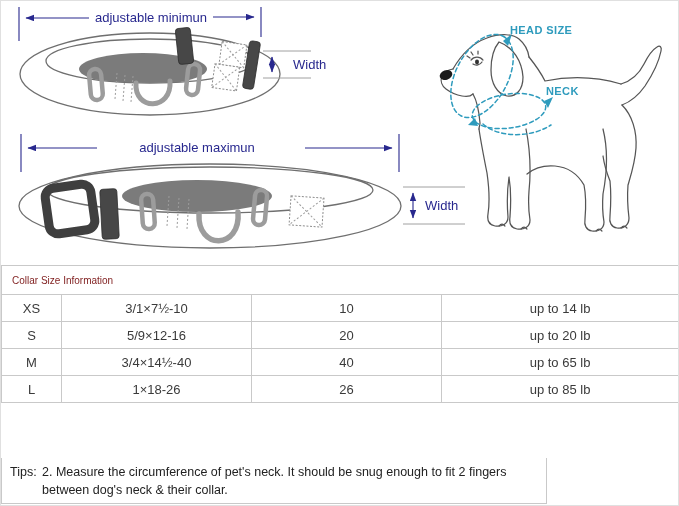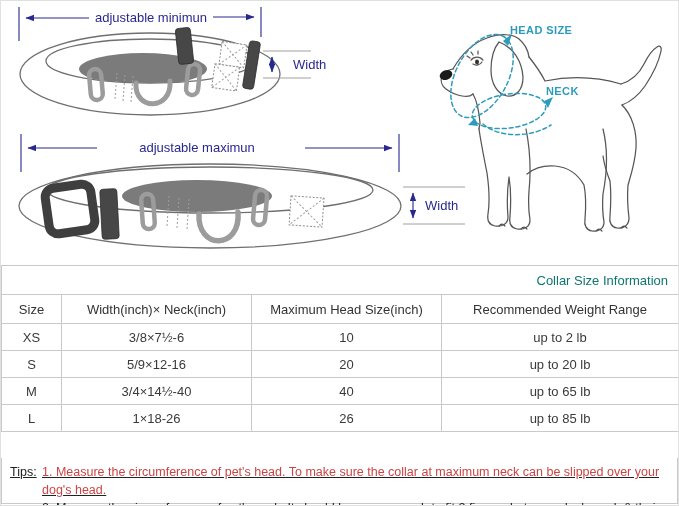--- a/index.html
+++ b/index.html
@@ -30,28 +30,28 @@
 
   
   table.size-table{
     position:absolute;left:0;top:264px;width:677px;border-collapse:collapse;
     table-layout:fixed;color:var(--text-dark,#3a3a3a);font-size:13px;
   }
   .size-table td,.size-table th{
     border:1px solid var(--border-gray,#c9c9c9);
     text-align:center;font-weight:normal;padding:0;height:26px;
   }
-  .size-table tr.title-row td{text-align:right;padding:6px 10px;height:16px;font-size:13px;color:#0f766e;}
+  .size-table tr.title-row td{text-align:left;padding:6px 10px;height:16px;font-size:10px;color:#7f1d1d;}
   .size-table tr.head th{height:28px;color:#333;}
 
   .tips{
-    position:absolute;left:0;top:457px;width:677px;height:46px;box-sizing:border-box;
+    position:absolute;left:0;top:457px;width:546px;height:46px;box-sizing:border-box;
     border:1px solid var(--border-gray,#c9c9c9);border-top:none;
     display:flex;align-items:flex-start;padding:5px 4px 6px 8px;
-    font-size:12.5px;line-height:18px;color:#222;text-decoration:underline;
+    font-size:12.5px;line-height:18px;color:#222;
   }
   .tips .tips-label{flex:0 0 32px;white-space:nowrap;}
   .tips .tip1{color:var(--tip-red,#cc4444);}
   .tips .tip2{color:#222;}
 </style>
 </head>
 <body>
 
 <div class="page">
 
@@ -152,31 +152,25 @@
     <colgroup>
         <col style="width:60px">
         <col style="width:190px">
         <col style="width:190px">
         <col style="width:237px">
       </colgroup>
     <tbody>
         <tr class="title-row">
       <td colspan="4">Collar Size Information</td>
     </tr>
-    <tr class="head">
-      <th>Size</th>
-      <th>Width(inch)× Neck(inch)</th>
-      <th>Maximum Head Size(inch)</th>
-      <th>Recommended Weight Range</th>
-    </tr>
     <tr>
       <td>XS</td>
-      <td>3/8×7½-6</td>
+      <td>3/1×7½-10</td>
       <td>10</td>
-      <td>up to 2 lb</td>
+      <td>up to 14 lb</td>
     </tr>
     <tr>
       <td>S</td>
       <td>5/9×12-16</td>
       <td>20</td>
       <td>up to 20 lb</td>
     </tr>
     <tr>
       <td>M</td>
       <td>3/4×14½-40</td>
@@ -188,18 +182,17 @@
       <td>1×18-26</td>
       <td>26</td>
       <td>up to 85 lb</td>
     </tr>
   </tbody>
     </table>
 
   <div class="tips">
     <span class="tips-label">Tips:</span>
     <div>
-      <div class="tip1">1. Measure the circumference of pet's head.  To make sure the collar at maximum neck can be slipped over your dog's head.</div>
       <div class="tip2">2. Measure the circumference of pet's neck. It should be snug enough to fit 2 fingers between dog's neck &amp; their collar.</div>
     </div>
   </div>
 
 </div>
 
 </body></html>

